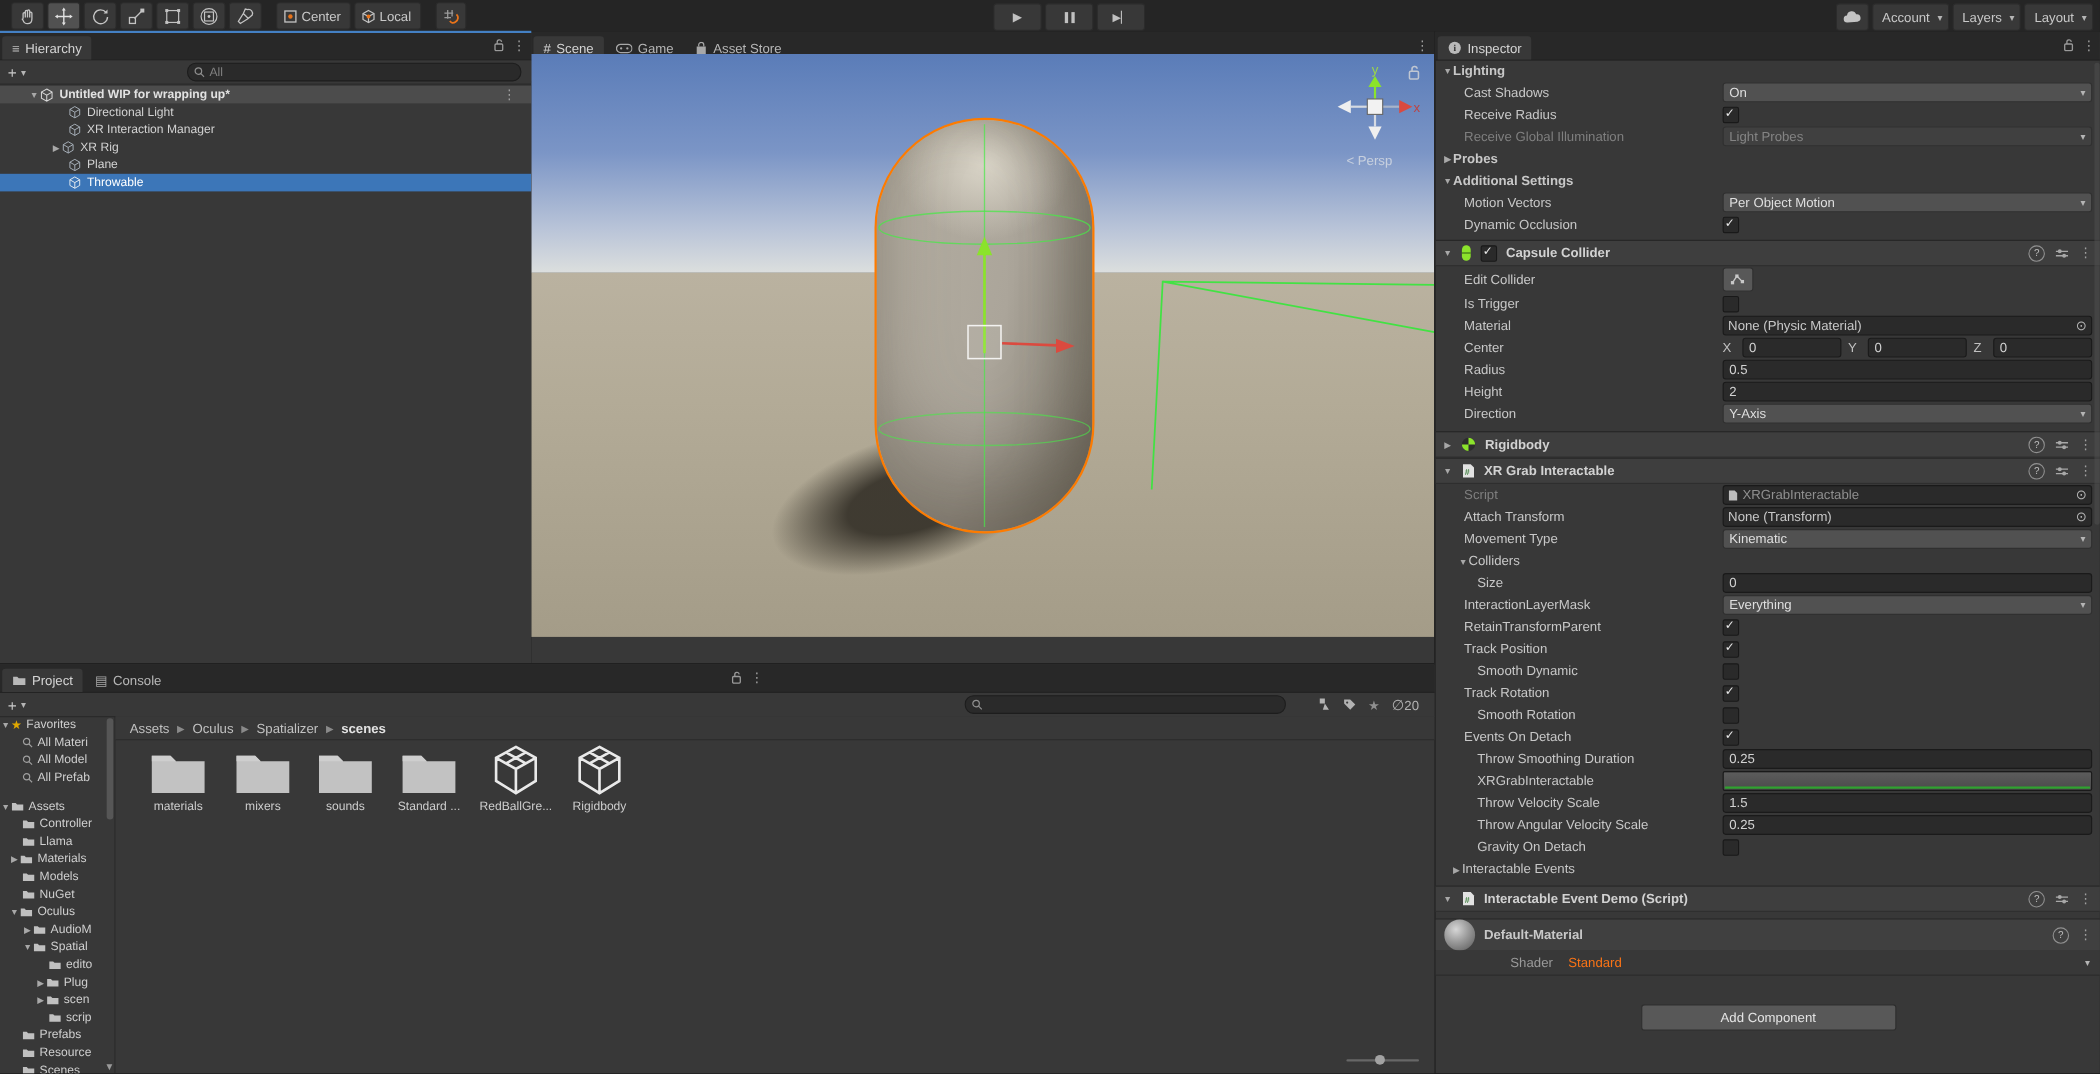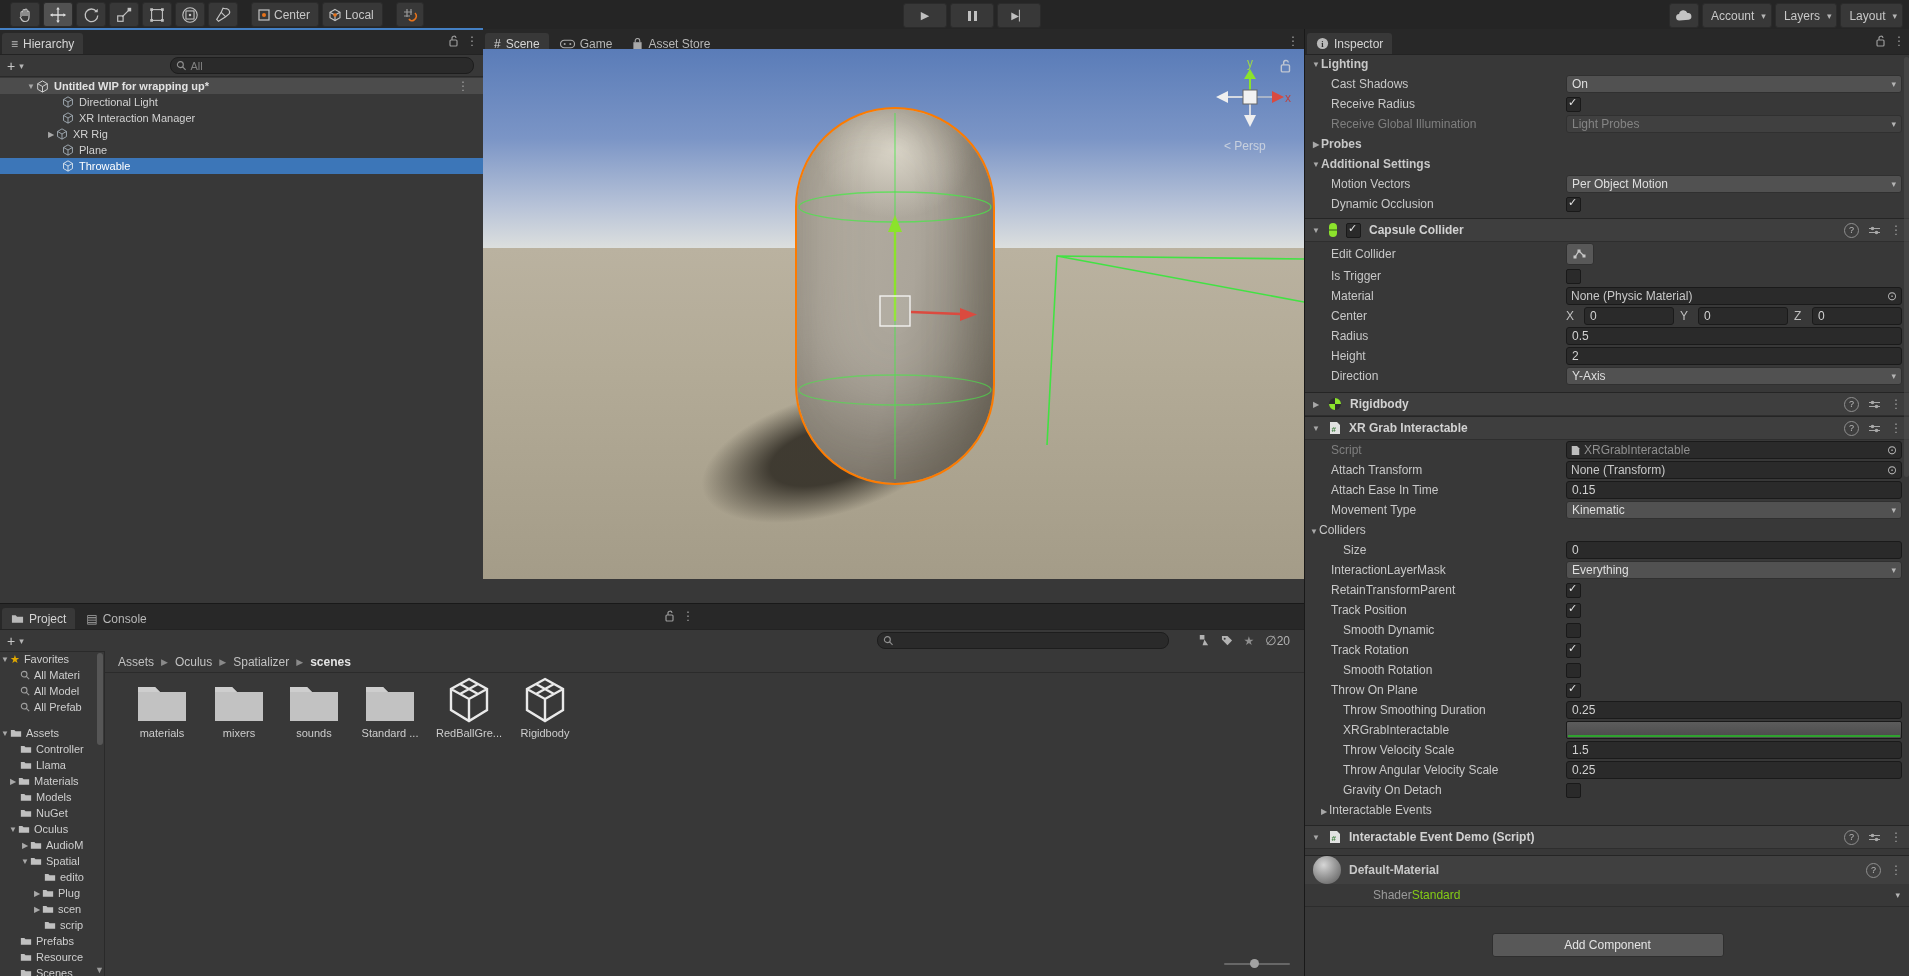--- a/index.html
+++ b/index.html
@@ -623,38 +623,30 @@
       <div class="irow">
           <span class="ilbl">Attach Transform</span>
           <span class="ival">
             <span class="obj">
               <span>None (Transform)</span>
               <span class="pick">⊙</span>
             </span>
           </span>
         </div>
       <div class="irow">
-          <span class="ilbl">Attach Ease In Time</span>
-          <span class="ival">
-            <span class="tf">
-              <span>0.15</span>
-            </span>
-          </span>
-        </div>
-      <div class="irow">
           <span class="ilbl">Movement Type</span>
           <span class="ival">
             <span class="dd">
               <span>Kinematic</span>
               <span class="dar">▾</span>
             </span>
           </span>
         </div>
       <div class="irow">
-          <span class="ilbl" style="padding-left:4px;font-weight:normal"><span class="fold8" style="display:inline-block">▼</span><span>Colliders</span></span>
+          <span class="ilbl" style="padding-left:20px;font-weight:normal"><span class="fold8" style="display:inline-block">▼</span><span>Colliders</span></span>
           <span class="ival"></span>
         </div>
       <div class="irow">
           <span class="ilbl sub">Size</span>
           <span class="ival">
             <span class="tf">
               <span>0</span>
             </span>
           </span>
         </div>
@@ -691,21 +683,21 @@
             <span class="chk on"></span>
           </span>
         </div>
       <div class="irow">
           <span class="ilbl sub">Smooth Rotation</span>
           <span class="ival">
             <span class="chk"></span>
           </span>
         </div>
       <div class="irow">
-          <span class="ilbl">Throw On Plane</span>
+          <span class="ilbl">Events On Detach</span>
           <span class="ival">
             <span class="chk on"></span>
           </span>
         </div>
       <div class="irow">
           <span class="ilbl sub">Throw Smoothing Duration</span>
           <span class="ival">
             <span class="tf">
               <span>0.25</span>
             </span>
@@ -766,21 +758,21 @@
         <div id="mat-head">
           <div id="mat-sphere"></div>
           <b>Default-Material</b>
           <span class="hicons">
               <span class="help">?</span>
               <span class="kebab">⋮</span>
             </span>
         </div>
         <div id="mat-shader">
           <span style="color:#9a9a9a;margin-left:68px">Shader</span>
-          <span style="color:#84cc16">Standard</span>
+          <span style="margin-left:14px;color:#f97316">Standard</span>
           <span class="dar" style="position:absolute;right:10px">▾</span>
         </div>
       </div>
 
       <div id="add-component">
           <span>Add Component</span>
         </div>
     </div>
     <div id="insp-scroll"></div>
   </div>

